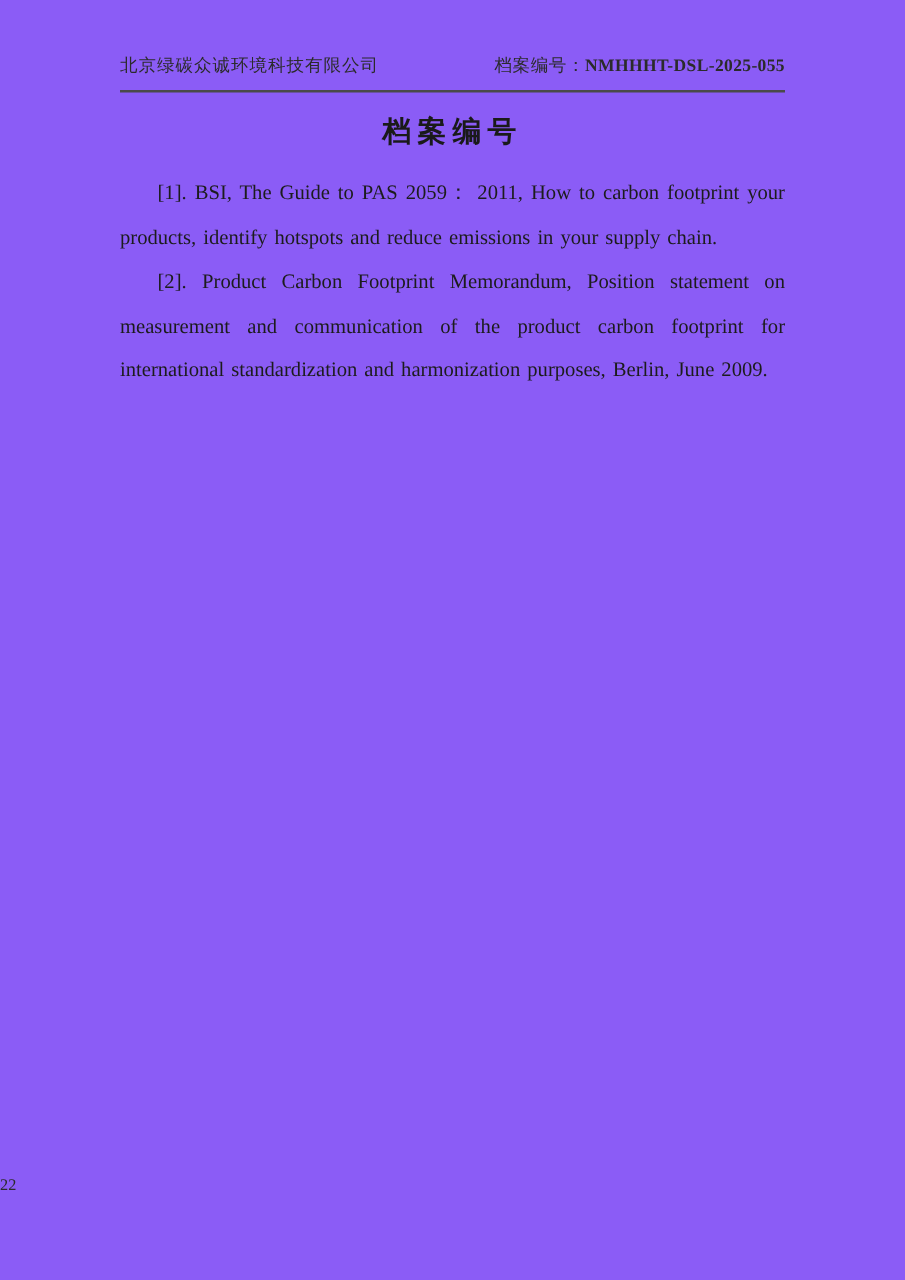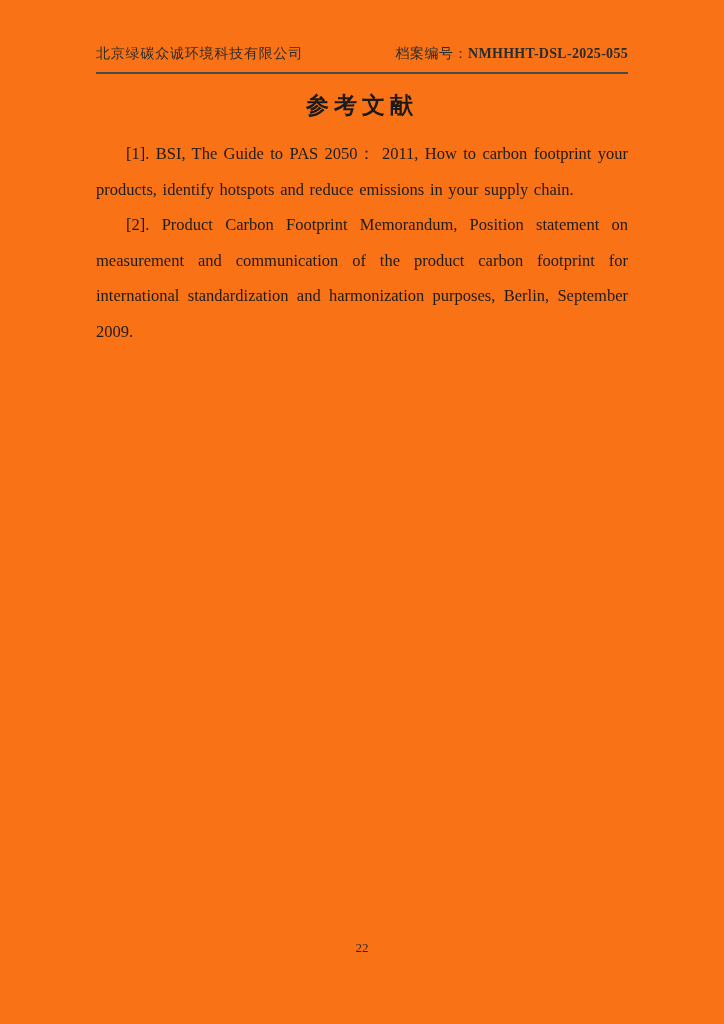--- a/index.html
+++ b/index.html
@@ -5,21 +5,21 @@
   html, body {
     margin: 0;
     padding: 0;
     background: #e8e8e8;
   }
   .page {
     position: relative;
     width: 724px;
     height: 1024px;
     margin: 0 auto;
-    background: #f97316;
+    background: #8b5cf6;
     font-family: "Liberation Serif", "DejaVu Serif", serif;
     color: #1f1f1f;
     overflow: hidden;
     box-sizing: border-box;
   }
   .header {
     position: absolute;
     top: 45px;
     left: 96px;
     right: 96px;
@@ -67,39 +67,38 @@
   .refs p {
     margin: 0;
     text-indent: 30px;
     word-spacing: 1.5px;
   }
   .pagenum {
     position: absolute;
     top: 940px;
     left: 0;
     width: 100%;
-    text-align: center;
     font-size: 13px;
     color: #2b2b2b;
   }
 </style>
 </head>
 <body>
 
 <div class="page">
 
   <div class="header">
     <span class="company">北京绿碳众诚环境科技有限公司</span>
     <span class="docno">
       <span class="docno-label">档案编号：</span><span class="docno-value">NMHHHT-DSL-2025-055</span>
     </span>
   </div>
 
-  <h1 class="title">参考文献</h1>
+  <h1 class="title">档案编号</h1>
 
   <div class="refs">
-    <p>[1]. BSI, The Guide to PAS 2050： 2011, How to carbon footprint your products, identify hotspots and reduce emissions in your supply chain.</p>
-    <p>[2]. Product Carbon Footprint Memorandum, Position statement on measurement and communication of the product carbon footprint for international standardization and harmonization purposes, Berlin, September 2009.</p>
+    <p>[1]. BSI, The Guide to PAS 2059： 2011, How to carbon footprint your products, identify hotspots and reduce emissions in your supply chain.</p>
+    <p>[2]. Product Carbon Footprint Memorandum, Position statement on measurement and communication of the product carbon footprint for international standardization and harmonization purposes, Berlin, June 2009.</p>
   </div>
 
   <div class="pagenum">22</div>
 
 </div>
 
 </body></html>

